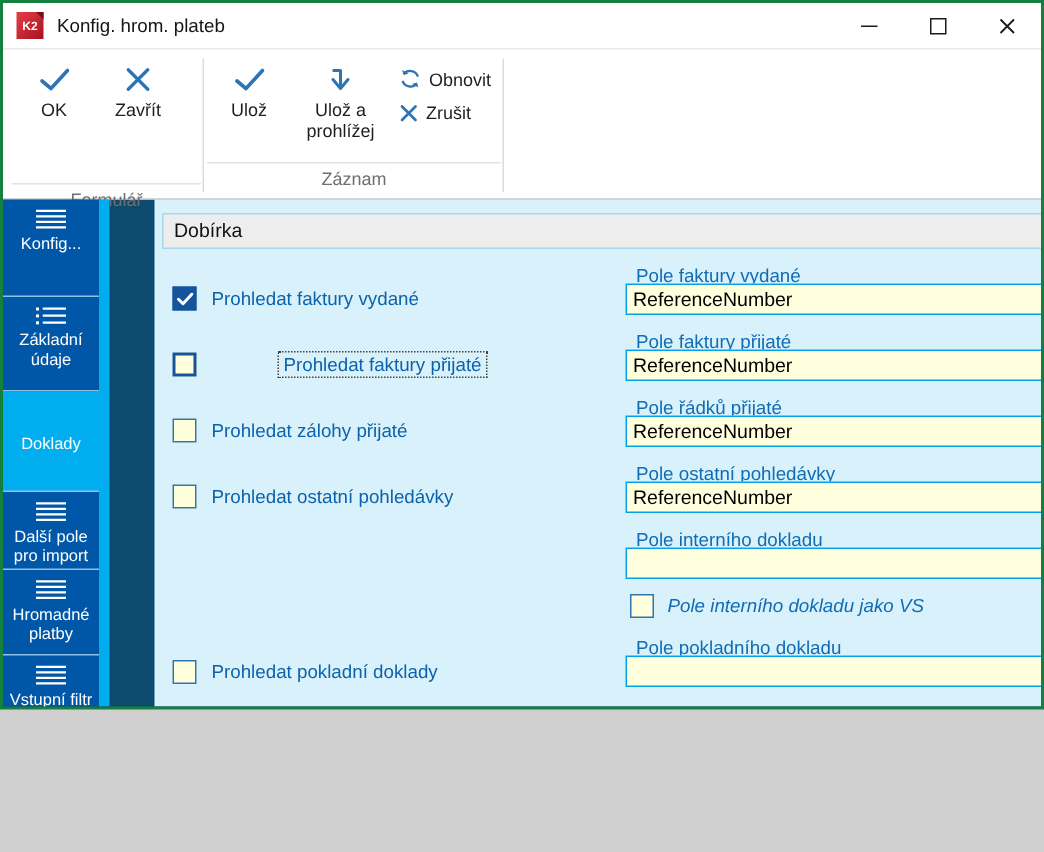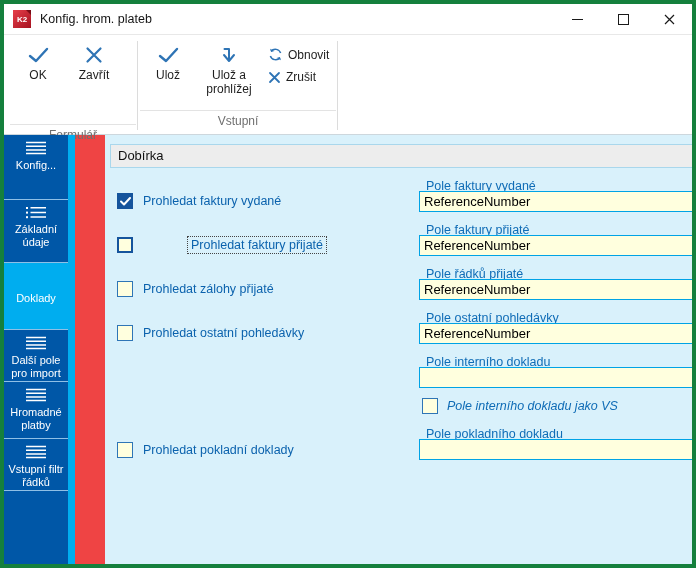--- a/index.html
+++ b/index.html
@@ -1,18 +1,18 @@
 <!DOCTYPE html>
 <html><head>
 <meta charset="utf-8">
 <style>
   html,body{margin:0;padding:0;background:#cfcfcf;}
   .window{
-    position:relative;width:696px;height:568px;box-sizing:border-box;
-    border:4px solid #15803d;background:#ef4444;overflow:hidden;
+    position:relative;width:696px;height:473px;box-sizing:border-box;
+    border:2px solid #15803d;background:#0c4a6e;overflow:hidden;
     font-family:"Liberation Sans",sans-serif;
   }
   
   .titlebar{position:absolute;top:0;left:0;right:0;height:30px;background:#fff;display:flex;align-items:center;}
   .app-icon{position:relative;width:18px;height:18px;margin-left:9px;flex:none;
     background:linear-gradient(135deg,#e63e49,#a61220);color:#fff;font-size:8px;font-weight:bold;
     display:flex;align-items:center;justify-content:center;}
   .app-icon::after{content:"";position:absolute;top:0;right:0;border-style:solid;border-width:0 5px 5px 0;
     border-color:#fff #7a0c16 transparent transparent;}
   .title{margin-left:9px;font-size:12.5px;color:#141414;}
@@ -135,21 +135,21 @@
             <span>Obnovit</span>
           </div>
           <div class="small-btn">
             <svg width="13" height="13" viewBox="0 0 13 13">
               <path d="M2 2 L11 11 M11 2 L2 11" stroke="#2E74B5" stroke-width="1.8" fill="none" stroke-linecap="round"></path>
             </svg>
             <span>Zrušit</span>
           </div>
         </div>
       </div>
-      <div class="group-label">Vstupní</div>
+      <div class="group-label">Záznam</div>
     </div>
 
     <div class="rsep" style="left:333px"></div>
   </div>
 
   <div class="bodyarea">
 
     <div class="sidebar">
       <div class="tab t1">
         <svg width="22" height="14" viewBox="0 0 22 14">

